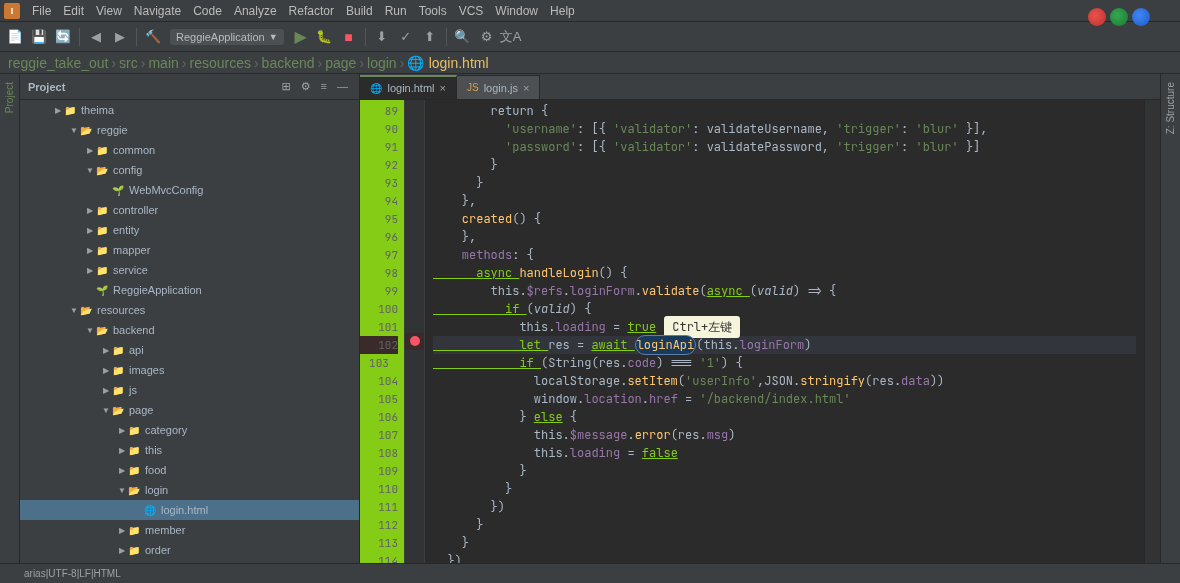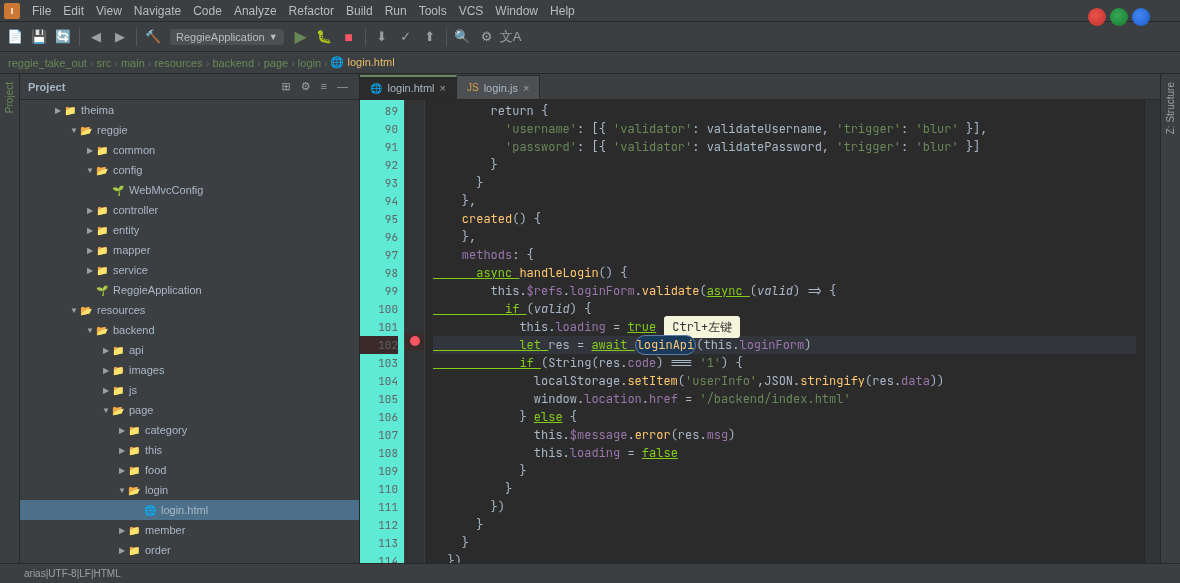--- a/index.html
+++ b/index.html
@@ -79,21 +79,21 @@
     }
     
     .breadcrumb {
       background: #3c3f41;
       height: 22px;
       display: flex;
       align-items: center;
       padding: 0 8px;
       border-bottom: 1px solid #282828;
       flex-shrink: 0;
-      font-size: 11px;
+      font-size: 14px;
       color: #6a8759;
       gap: 3px;
     }
     .breadcrumb-sep { color: #666; }
     .breadcrumb-item { color: #6a8759; cursor: pointer; }
     .breadcrumb-file { color: #a9b7c6; }
     
     .main-area {
       display: flex;
       flex: 1;
@@ -237,21 +237,21 @@
     
     .code-editor {
       flex: 1;
       display: flex;
       overflow: hidden;
       background: #2b2b2b;
       position: relative;
     }
     .line-numbers {
       width: 45px;
-      background: #5eead4;
+      background: #84cc16;
       flex-shrink: 0;
       padding: 0;
       text-align: right;
       font-family: 'Consolas', 'JetBrains Mono', monospace;
       font-size: 11px;
       color: #606366;
       line-height: 18px;
       padding-right: 6px;
       padding-top: 2px;
       border-right: 1px solid #3c3f41;
@@ -740,21 +740,21 @@
         <div style="height:18px; line-height:18px;">93</div>
         <div style="height:18px; line-height:18px;">94</div>
         <div style="height:18px; line-height:18px;text-align:right;">95</div>
         <div style="height:18px; line-height:18px;">96</div>
         <div style="height:18px; line-height:18px;">97</div>
         <div style="height:18px; line-height:18px;">98</div>
         <div style="height:18px; line-height:18px;">99</div>
         <div style="height:18px; line-height:18px;">100</div>
         <div style="height:18px; line-height:18px;">101</div>
         <div style="height:18px; line-height:18px; background: #3a2a2a;">102</div>
-        <div style="height:18px; line-height:18px;">103</div>
+        <div style="height:18px; line-height:18px;text-align:center;">103</div>
         <div style="height:18px; line-height:18px;">104</div>
         <div style="height:18px; line-height:18px;">105</div>
         <div style="height:18px; line-height:18px;">106</div>
         <div style="height:18px; line-height:18px;">107</div>
         <div style="height:18px; line-height:18px;">108</div>
         <div style="height:18px; line-height:18px;">109</div>
         <div style="height:18px; line-height:18px;">110</div>
         <div style="height:18px; line-height:18px;">111</div>
         <div style="height:18px; line-height:18px;">112</div>
         <div style="height:18px; line-height:18px;">113</div>

